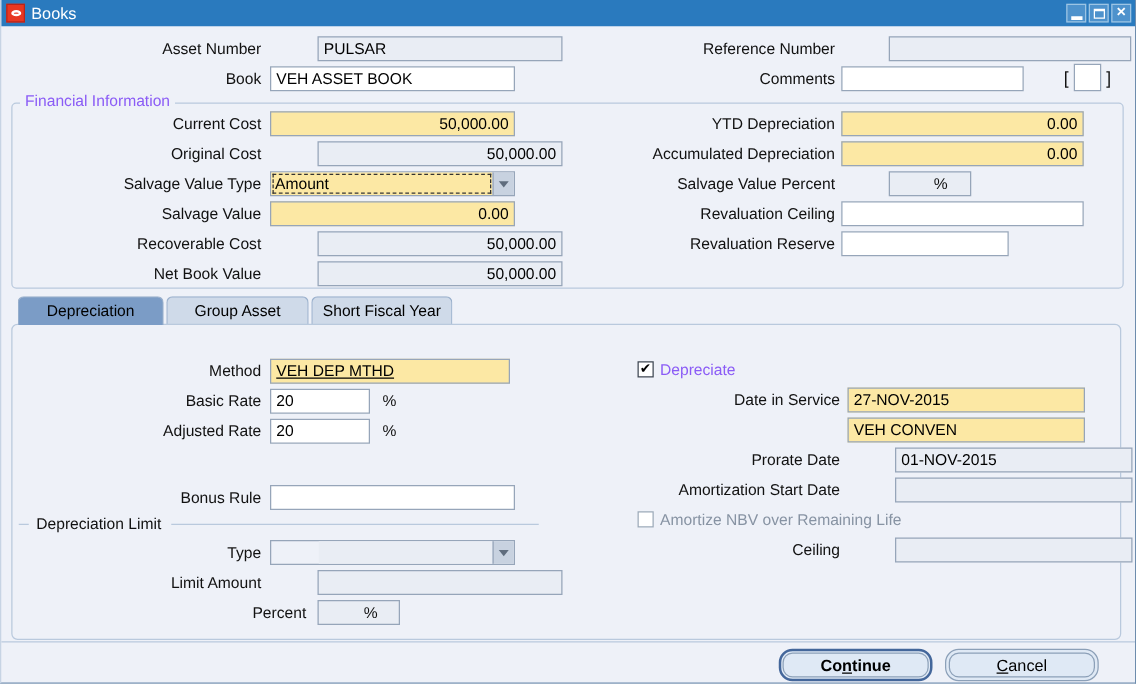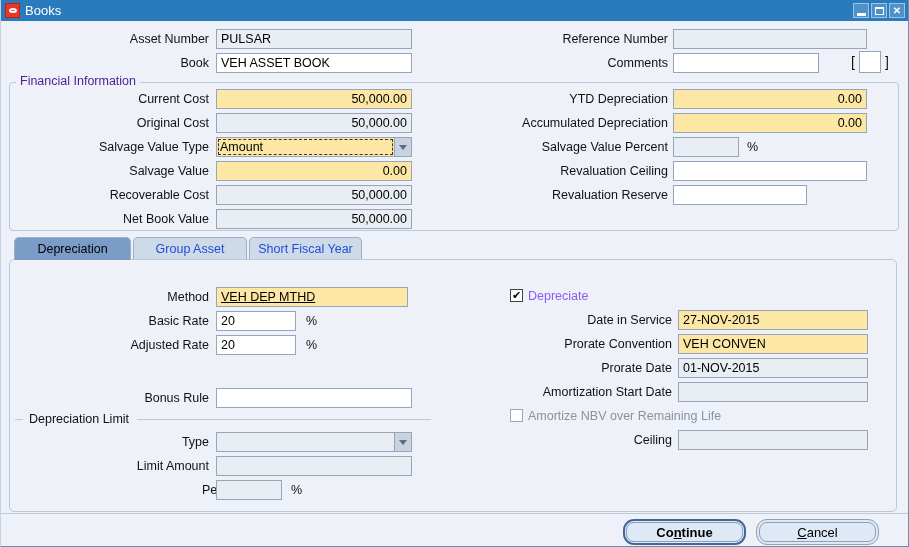--- a/index.html
+++ b/index.html
@@ -23,39 +23,39 @@
   
   .lbl { position:absolute; height:20px; line-height:20px; font-size:12.5px; color:#111; text-align:right; white-space:nowrap; }
   .lbl-l { left:0; width:208px; }
   .lbl-r { left:455px; width:212px; }
   .lbl-rt { left:459px; width:212px; }
   .fld {
     position:absolute; height:20px; line-height:18px; font-size:12.5px;
     padding:0 4px; border:1px solid #96a5b9; background:#fff; color:#000;
     white-space:nowrap; overflow:hidden;
   }
-  .ro  { background:#e9edf4; }
+  .ro  { background:#e9edf4;margin-left:38px; }
   .req { background:#fce8a4; }
   .num { text-align:right; }
   .pct { position:absolute; height:20px; line-height:20px; font-size:12.5px; color:#111; }
   
   .combo { position:absolute; height:20px; border:1px solid #96a5b9; display:flex; }
   .combo .val { flex:1; font-size:12.5px; line-height:18px; padding:0 3px; white-space:nowrap; overflow:hidden; }
   .combo.focused .val { outline:1px dashed #333; outline-offset:-2px; }
   .combo .arrowbox { width:17px; background:#c8d2e0; border-left:1px solid #96a5b9; display:flex; align-items:center; justify-content:center; }
   .tri { width:0; height:0; border-left:4px solid transparent; border-right:4px solid transparent; border-top:5px solid #5f6c7d; }
   
   .groupbox { position:absolute; border:1px solid #b9c9dd; border-radius:4px; }
-  .gb-label { position:absolute; top:-9px; left:6px; background:#eef1f8; padding:0 4px; font-size:12.5px; color:#4c1d95; white-space:nowrap; }
+  .gb-label { position:absolute; top:-9px; left:6px; background:#eef1f8; padding:0 4px; font-size:12.5px; color:#8b5cf6; white-space:nowrap; }
   .hline { position:absolute; height:1px; background:#b9c9dd; }
   .inline-gb-label { position:absolute; font-size:12.5px; color:#111; height:16px; line-height:16px; white-space:nowrap; }
   
   .tab { position:absolute; top:237px; height:23px; border:1px solid #9ab0cc; border-bottom:none; border-radius:5px 5px 0 0; text-align:center; font-size:12.5px; line-height:22px; cursor:pointer; }
   .tab.active { background:#7b9cc6; color:#000; z-index:3; }
-  .tab.inactive { background:#cfdae9; color:#1d4ed8; z-index:1; }
+  .tab.inactive { background:#cfdae9; color:#000000; z-index:1; }
   .tabframe { position:absolute; left:8px; top:259px; width:888px; height:253px; border:1px solid #b9c9dd; border-radius:5px; background:#eef1f8; z-index:2; }
   
   .cb { position:absolute; width:13px; height:13px; background:#fff; border:1px solid #3c4552; font-size:11px; line-height:11px; text-align:center; color:#000; cursor:pointer; }
   .cb.disabled { border:1px solid #9aa8b8; cursor:default; }
   .cb-label { position:absolute; font-size:12.5px; height:16px; line-height:16px; color:#8b5cf6; white-space:nowrap; }
   .cb-label.disabled { color:#8793a3; }
   
   .flex-bracket { position:absolute; font-size:14px; color:#111; height:20px; line-height:20px; }
   .flex-box { position:absolute; width:22px; height:22px; background:#fff; border:1px solid #96a5b9; cursor:pointer; }
   
@@ -154,21 +154,20 @@
   <div class="pct" style="left:305px; top:311px; z-index:4;">%</div>
   <div class="lbl lbl-l" style="top:335px; z-index:4;">Adjusted Rate</div>
   <div class="fld" style="left:215px; top:335px; width:80px; z-index:4;">20</div>
   <div class="pct" style="left:305px; top:335px; z-index:4;">%</div>
 
   <div class="cb" style="left:509px; top:289px; z-index:4;"><span>✔</span></div>
   <div class="cb-label" style="left:527px; top:288px; z-index:4;">Depreciate</div>
 
   <div class="lbl lbl-rt" style="top:310px; z-index:4;">Date in Service</div>
   <div class="fld req" style="left:677px; top:310px; width:190px; z-index:4;">27-NOV-2015</div>
-  <div class="lbl lbl-rt" style="top:334px; z-index:4;">Prorate Convention</div>
   <div class="fld req" style="left:677px; top:334px; width:190px; z-index:4;">VEH CONVEN</div>
   <div class="lbl lbl-rt" style="top:358px; z-index:4;">Prorate Date</div>
   <div class="fld ro" style="left:677px; top:358px; width:190px; z-index:4;">01-NOV-2015</div>
   <div class="lbl lbl-rt" style="top:382px; z-index:4;">Amortization Start Date</div>
   <div class="fld ro" style="left:677px; top:382px; width:190px; z-index:4;"></div>
 
   <div class="lbl lbl-l" style="top:388px; z-index:4;">Bonus Rule</div>
   <div class="fld" style="left:215px; top:388px; width:196px; z-index:4;"></div>
 
   <div class="hline" style="left:14px; top:419px; width:8px; z-index:4;"></div>

